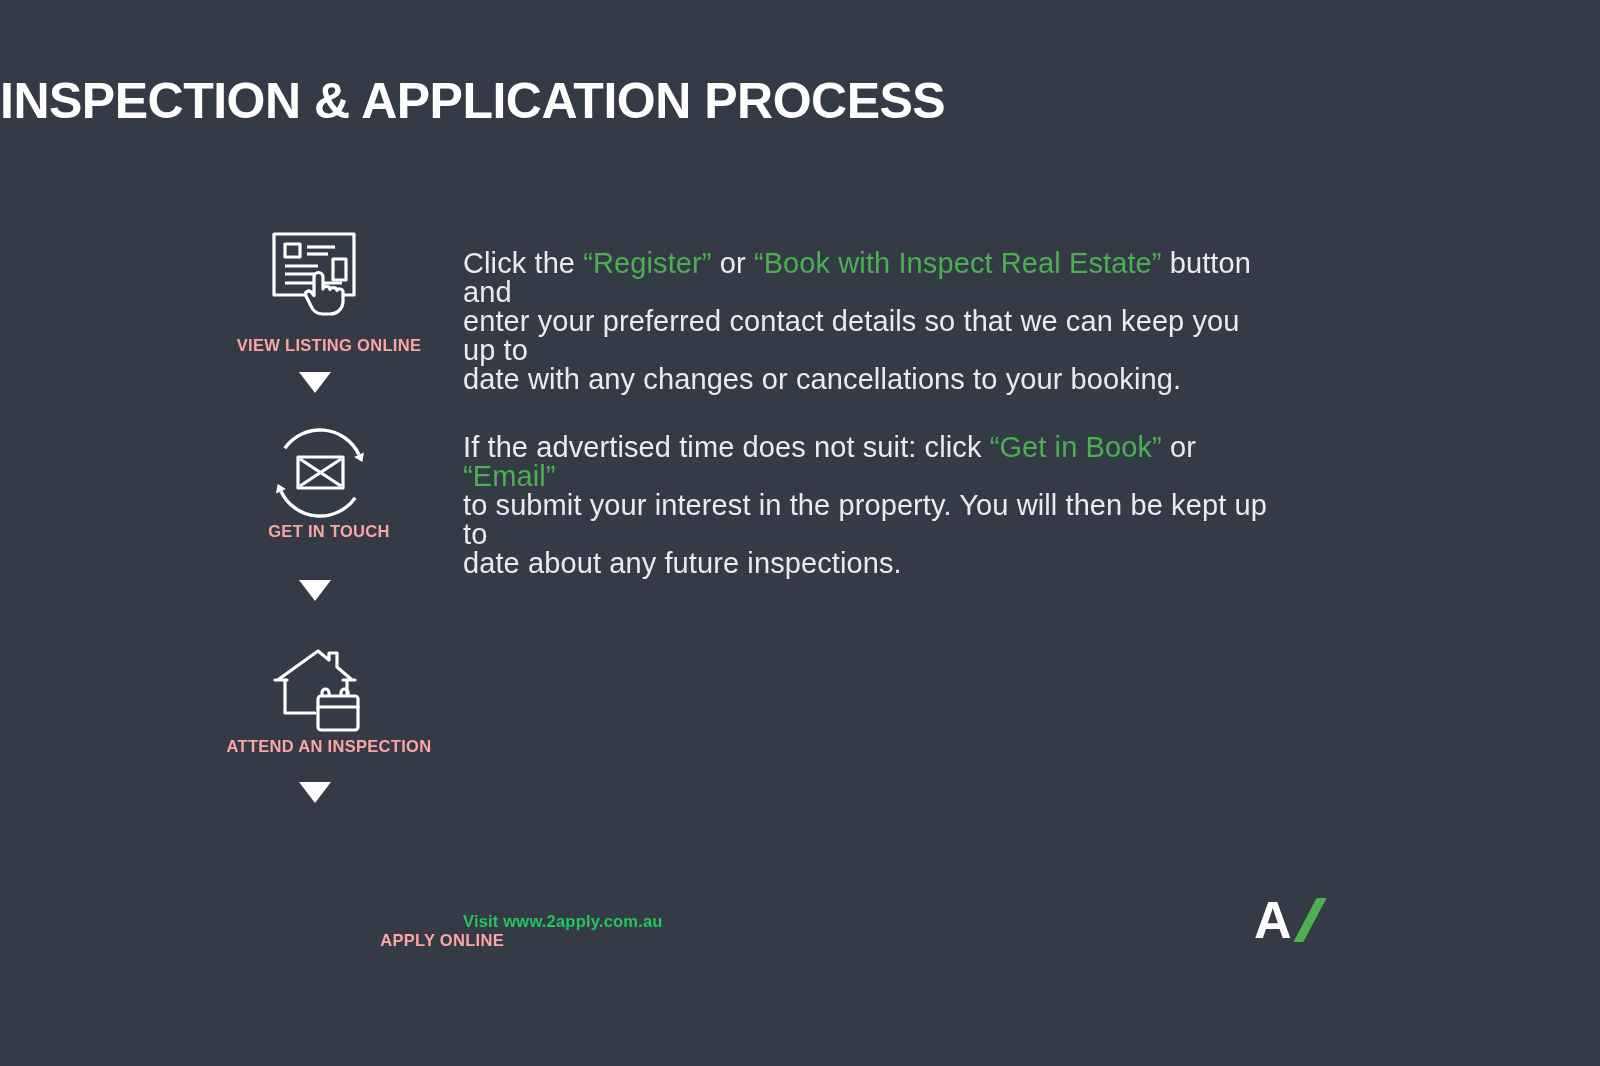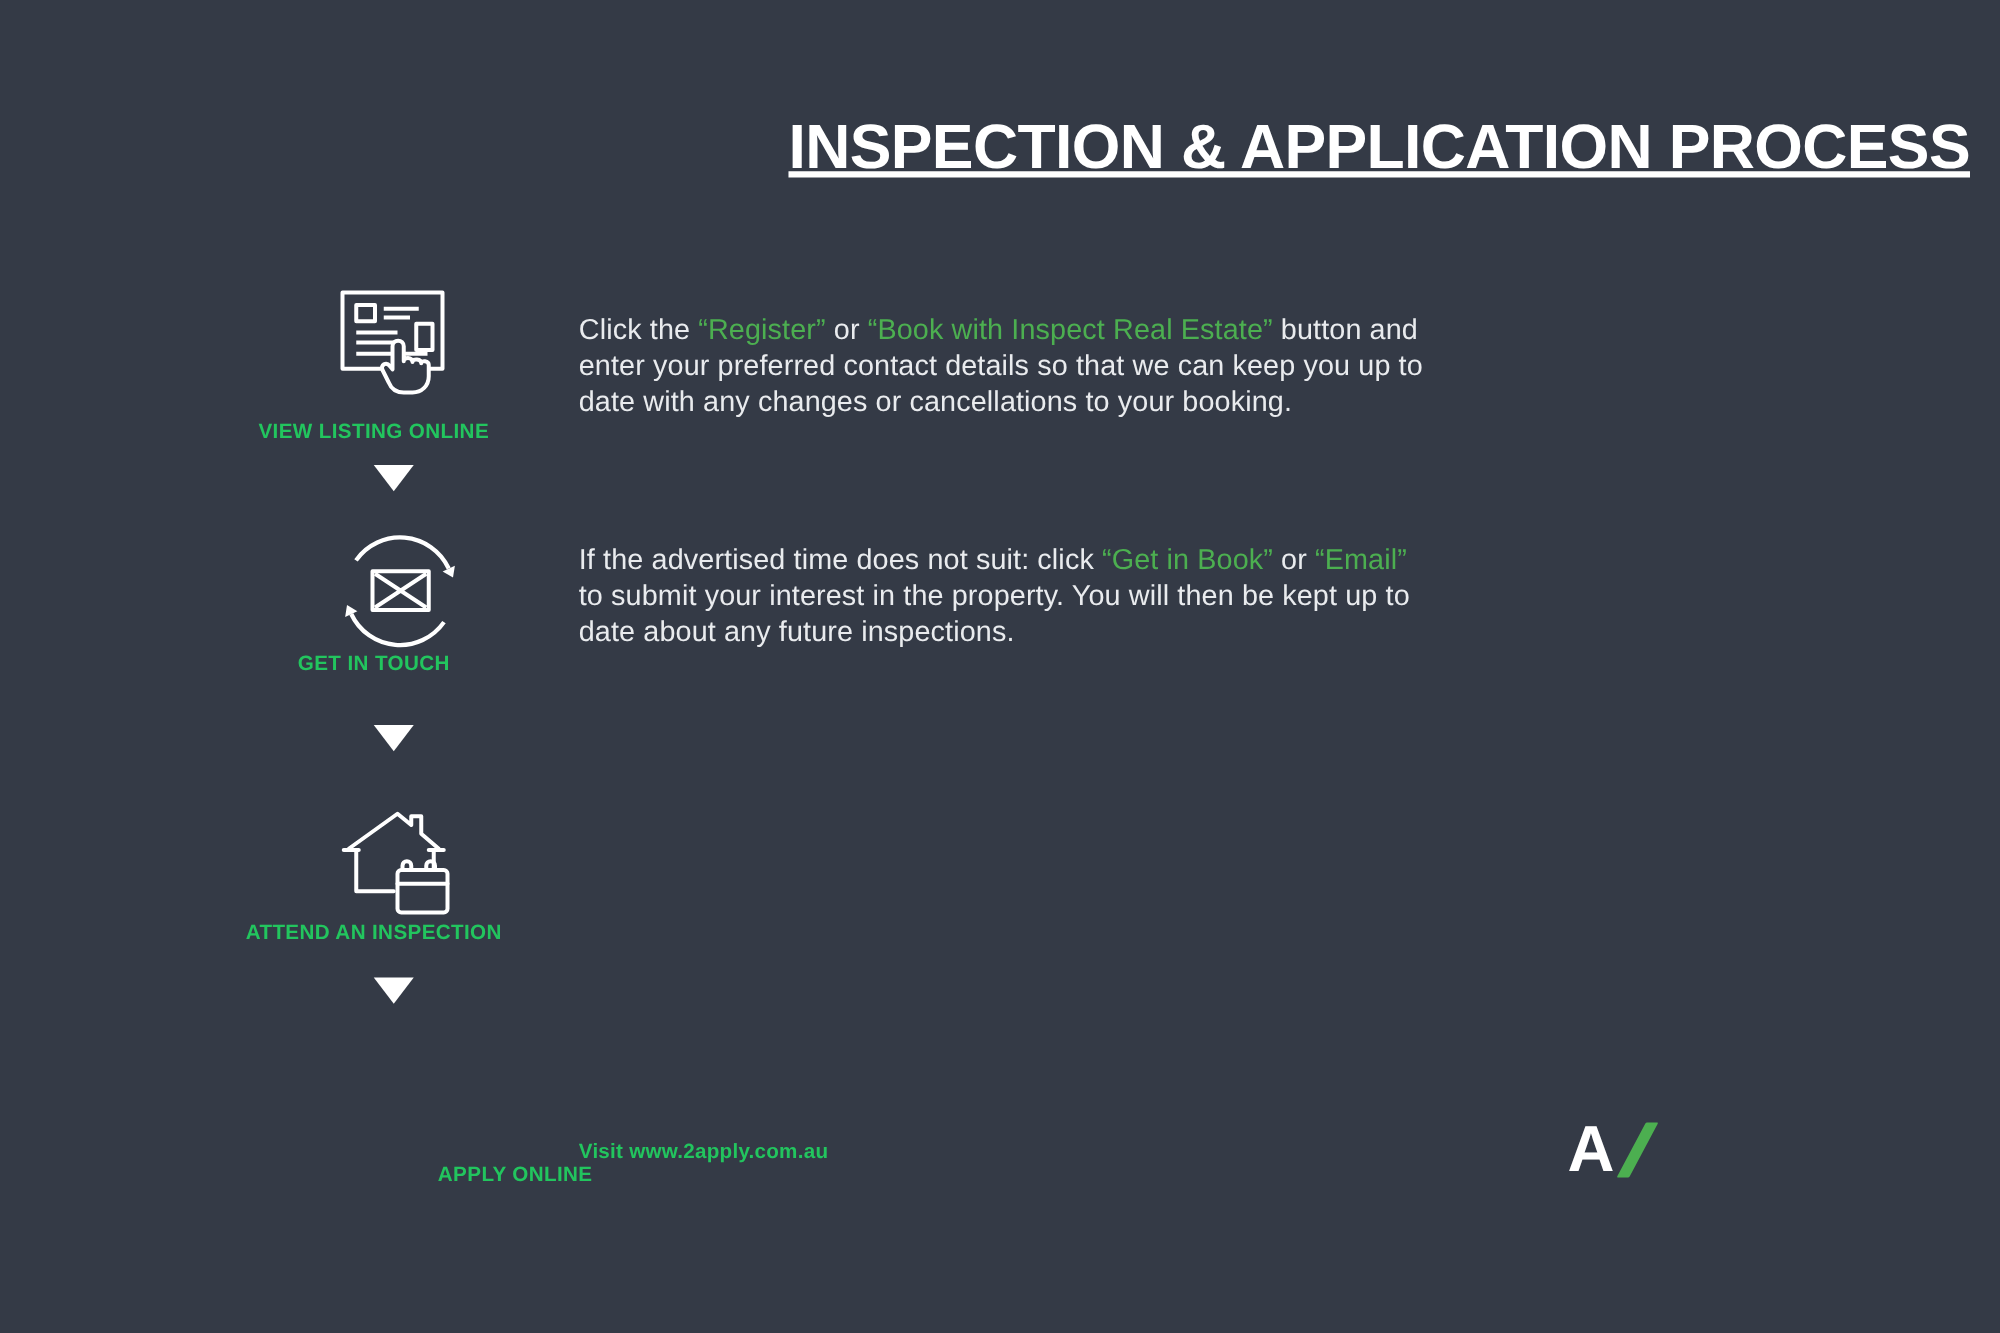--- a/index.html
+++ b/index.html
@@ -3,40 +3,39 @@
 <meta charset="utf-8">
 <style>
   html,body { margin:0; padding:0; background:#20242d; }
   .canvas {
     position:relative; width:1600px; height:1066px;
     background:var(--bg,#343a46); overflow:hidden;
     font-family:"Liberation Sans", sans-serif;
     -webkit-font-smoothing:antialiased;
   }
   .title {
-    position:absolute; left:0; top:72px; width:1560px; margin:16px;
-    text-align:right; color:#ffffff; font-size:50px; font-weight:700;
+    position:absolute; left:0; top:72px; width:1560px; margin:0;
+    text-align:left; color:#ffffff; font-size:50px; font-weight:700;
     letter-spacing:-0.5px;
-    text-decoration:underline;
   }
   .icon { position:absolute; }
   .icon svg { display:block; }
   .icon * { vector-effect:none; }
   .step-label {
-    position:absolute; left:124px; width:350px; text-align:center;
-    color:#22c55e; font-weight:700; font-size:16.5px; letter-spacing:0.3px;
+    position:absolute; left:154px; width:350px; text-align:center;
+    color:#fca5a5; font-weight:700; font-size:16.5px; letter-spacing:0.3px;
   }
   .tri {
     position:absolute; left:299px; width:0; height:0;
     border-left:16px solid transparent; border-right:16px solid transparent;
     border-top:21px solid #ffffff;
   }
   .para {
     position:absolute; left:463px; width:810px;
-    color:var(--body,#e9ebee); font-size:23px; line-height:29px;
+    color:var(--body,#e9ebee); font-size:29px; line-height:29px;
     white-space:pre-line; letter-spacing:0.1px;
   }
   .green-text { color:var(--green,#4caf50); }
   .note {
     position:absolute; left:463px; top:912px;
     color:#22c55e; font-weight:700; font-size:16.5px; letter-spacing:0.2px;
   }
   .logo {
     position:absolute; left:1254px; top:894px; height:52px;
     display:flex; align-items:center;

